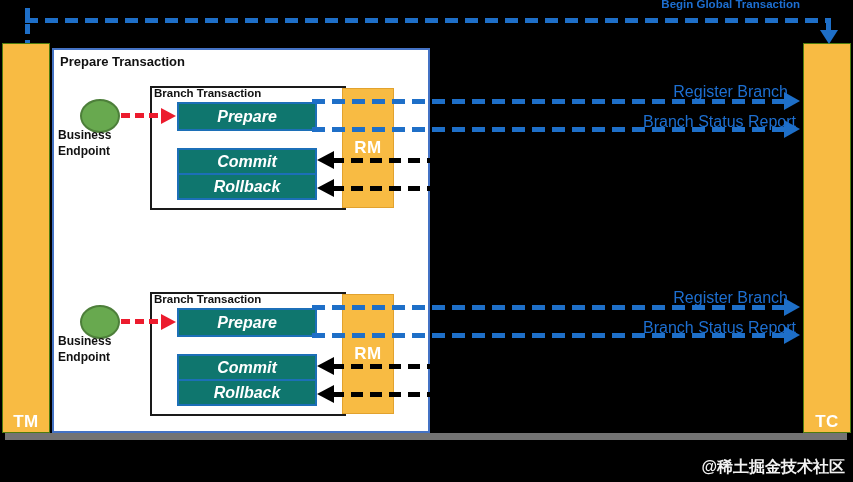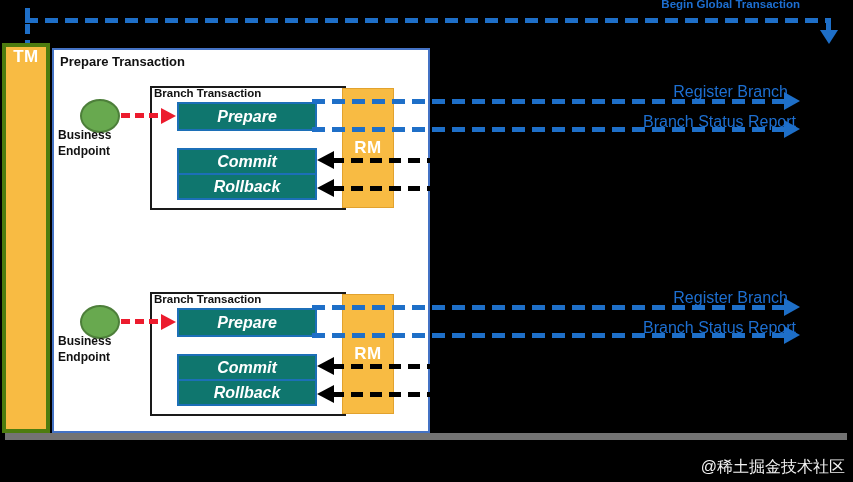--- a/index.html
+++ b/index.html
@@ -1,21 +1,21 @@
 <!DOCTYPE html>
 <html><head>
 <meta charset="utf-8">
 <style>
   html,body{margin:0;padding:0;background:#000;}
   #canvas{position:relative;width:853px;height:482px;background:#000;overflow:hidden;
           font-family:"Liberation Sans","DejaVu Sans",sans-serif;}
 
   
-  .orange-box{position:absolute;background:#F8BB43;border:4px solid #4d7c0f;box-sizing:border-box;
-              display:flex;align-items:flex-start;justify-content:center;}
+  .orange-box{position:absolute;background:#F8BB43;border:1px solid #4d7c0f;box-sizing:border-box;
+              display:flex;align-items:flex-end;justify-content:center;}
   .orange-label{color:#fff;font-weight:bold;font-size:17px;letter-spacing:.5px;}
   .global-box{position:absolute;left:52px;top:48px;width:378px;height:385px;background:#fff;
               border:2px solid #4472C4;box-sizing:border-box;z-index:1;}
   .global-label{position:absolute;left:60px;top:54px;font-size:13px;font-weight:bold;color:#111;z-index:2;}
   .shadow-strip{position:absolute;left:5px;top:433px;width:842px;height:7px;background:#909090;opacity:.8;z-index:0;}
 
   
   .branch-group{position:absolute;left:0;width:682px;height:124px;}
   .branch-box{position:absolute;left:150px;top:0;width:196px;height:124px;background:#fff;
               border:2px solid #1a1a1a;box-sizing:border-box;z-index:2;}
@@ -47,34 +47,37 @@
     border-bottom:9px solid transparent;border-right:17px solid #000;z-index:5;}
   .arr-right-red{position:absolute;width:0;height:0;border-top:8px solid transparent;
     border-bottom:8px solid transparent;border-left:15px solid #EC1B2D;z-index:5;}
   .arr-down-blue{position:absolute;width:0;height:0;border-left:9px solid transparent;
     border-right:9px solid transparent;border-top:14px solid #1E6FC8;z-index:5;}
 
   .blue-line-label{position:absolute;font-size:16px;font-weight:normal;color:#1D6FD1;
                    text-align:right;width:190px;z-index:6;}
   .begin-label{position:absolute;left:610px;top:-2px;width:190px;text-align:right;
                font-size:11.5px;font-weight:bold;color:#1D6FD1;z-index:6;}
-  .watermark{position:absolute;right:8px;bottom:4px;font-size:16px;font-weight:normal;color:#fff;
+  .watermark{position:absolute;right:8px;bottom:4px;font-size:16px;font-weight:bold;color:#fff;
              text-shadow:1px 1px 2px #000,-1px -1px 2px #000,0 0 3px #000;z-index:7;opacity:.95;}
 </style>
 </head>
 <body>
 
 <div id="canvas">
 
   <div class="shadow-strip"></div>
 
   <div class="orange-box" style="left:2px;top:43px;width:48px;height:390px;">
     <span class="orange-label">TM</span>
   </div>
 
+  <div class="orange-box" style="left:803px;top:43px;width:48px;height:390px;">
+    <span class="orange-label">TC</span>
+  </div>
 
   <div class="global-box"></div>
   <div class="global-label">Prepare Transaction</div>
 
   <div class="vdash-blue" style="left:25px;top:8px;height:35px;"></div>
   <div class="hdash-blue" style="left:25px;top:18px;width:806px;"></div>
   <div class="vdash-blue" style="left:826px;top:21px;height:11px;"></div>
   <div class="arr-down-blue" style="left:820px;top:30px;"></div>
   <div class="begin-label">Begin Global Transaction</div>
 

